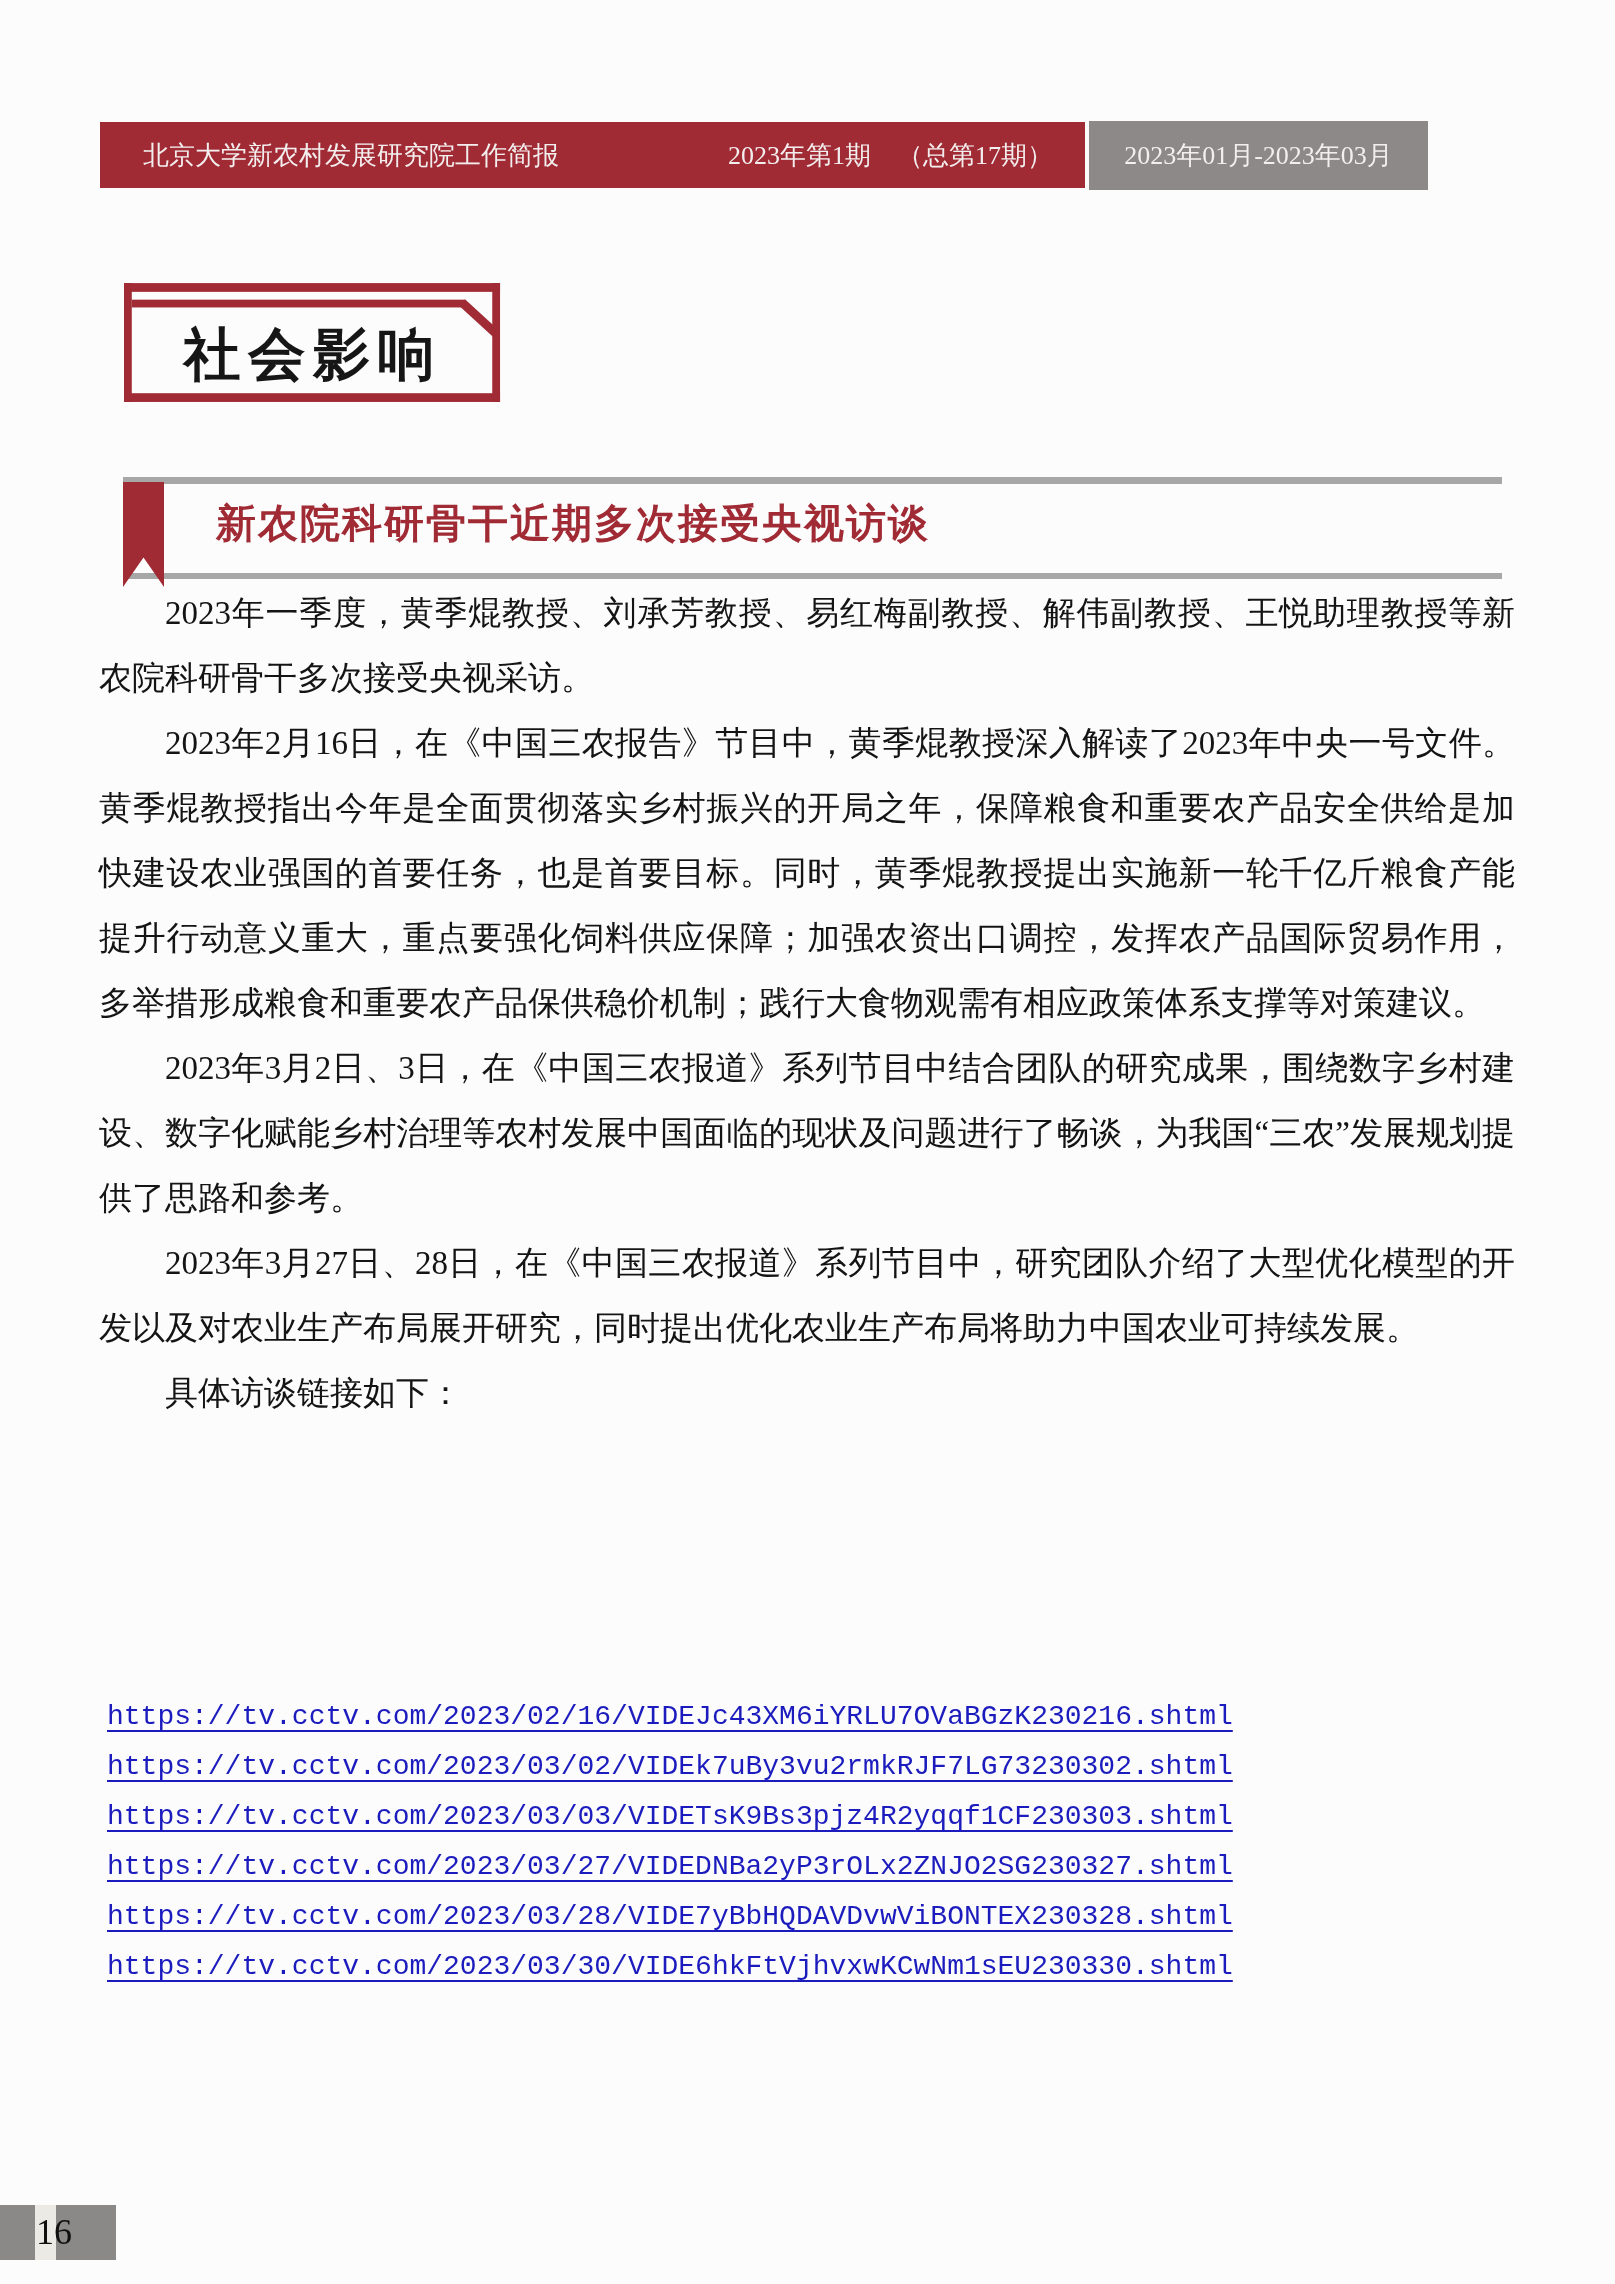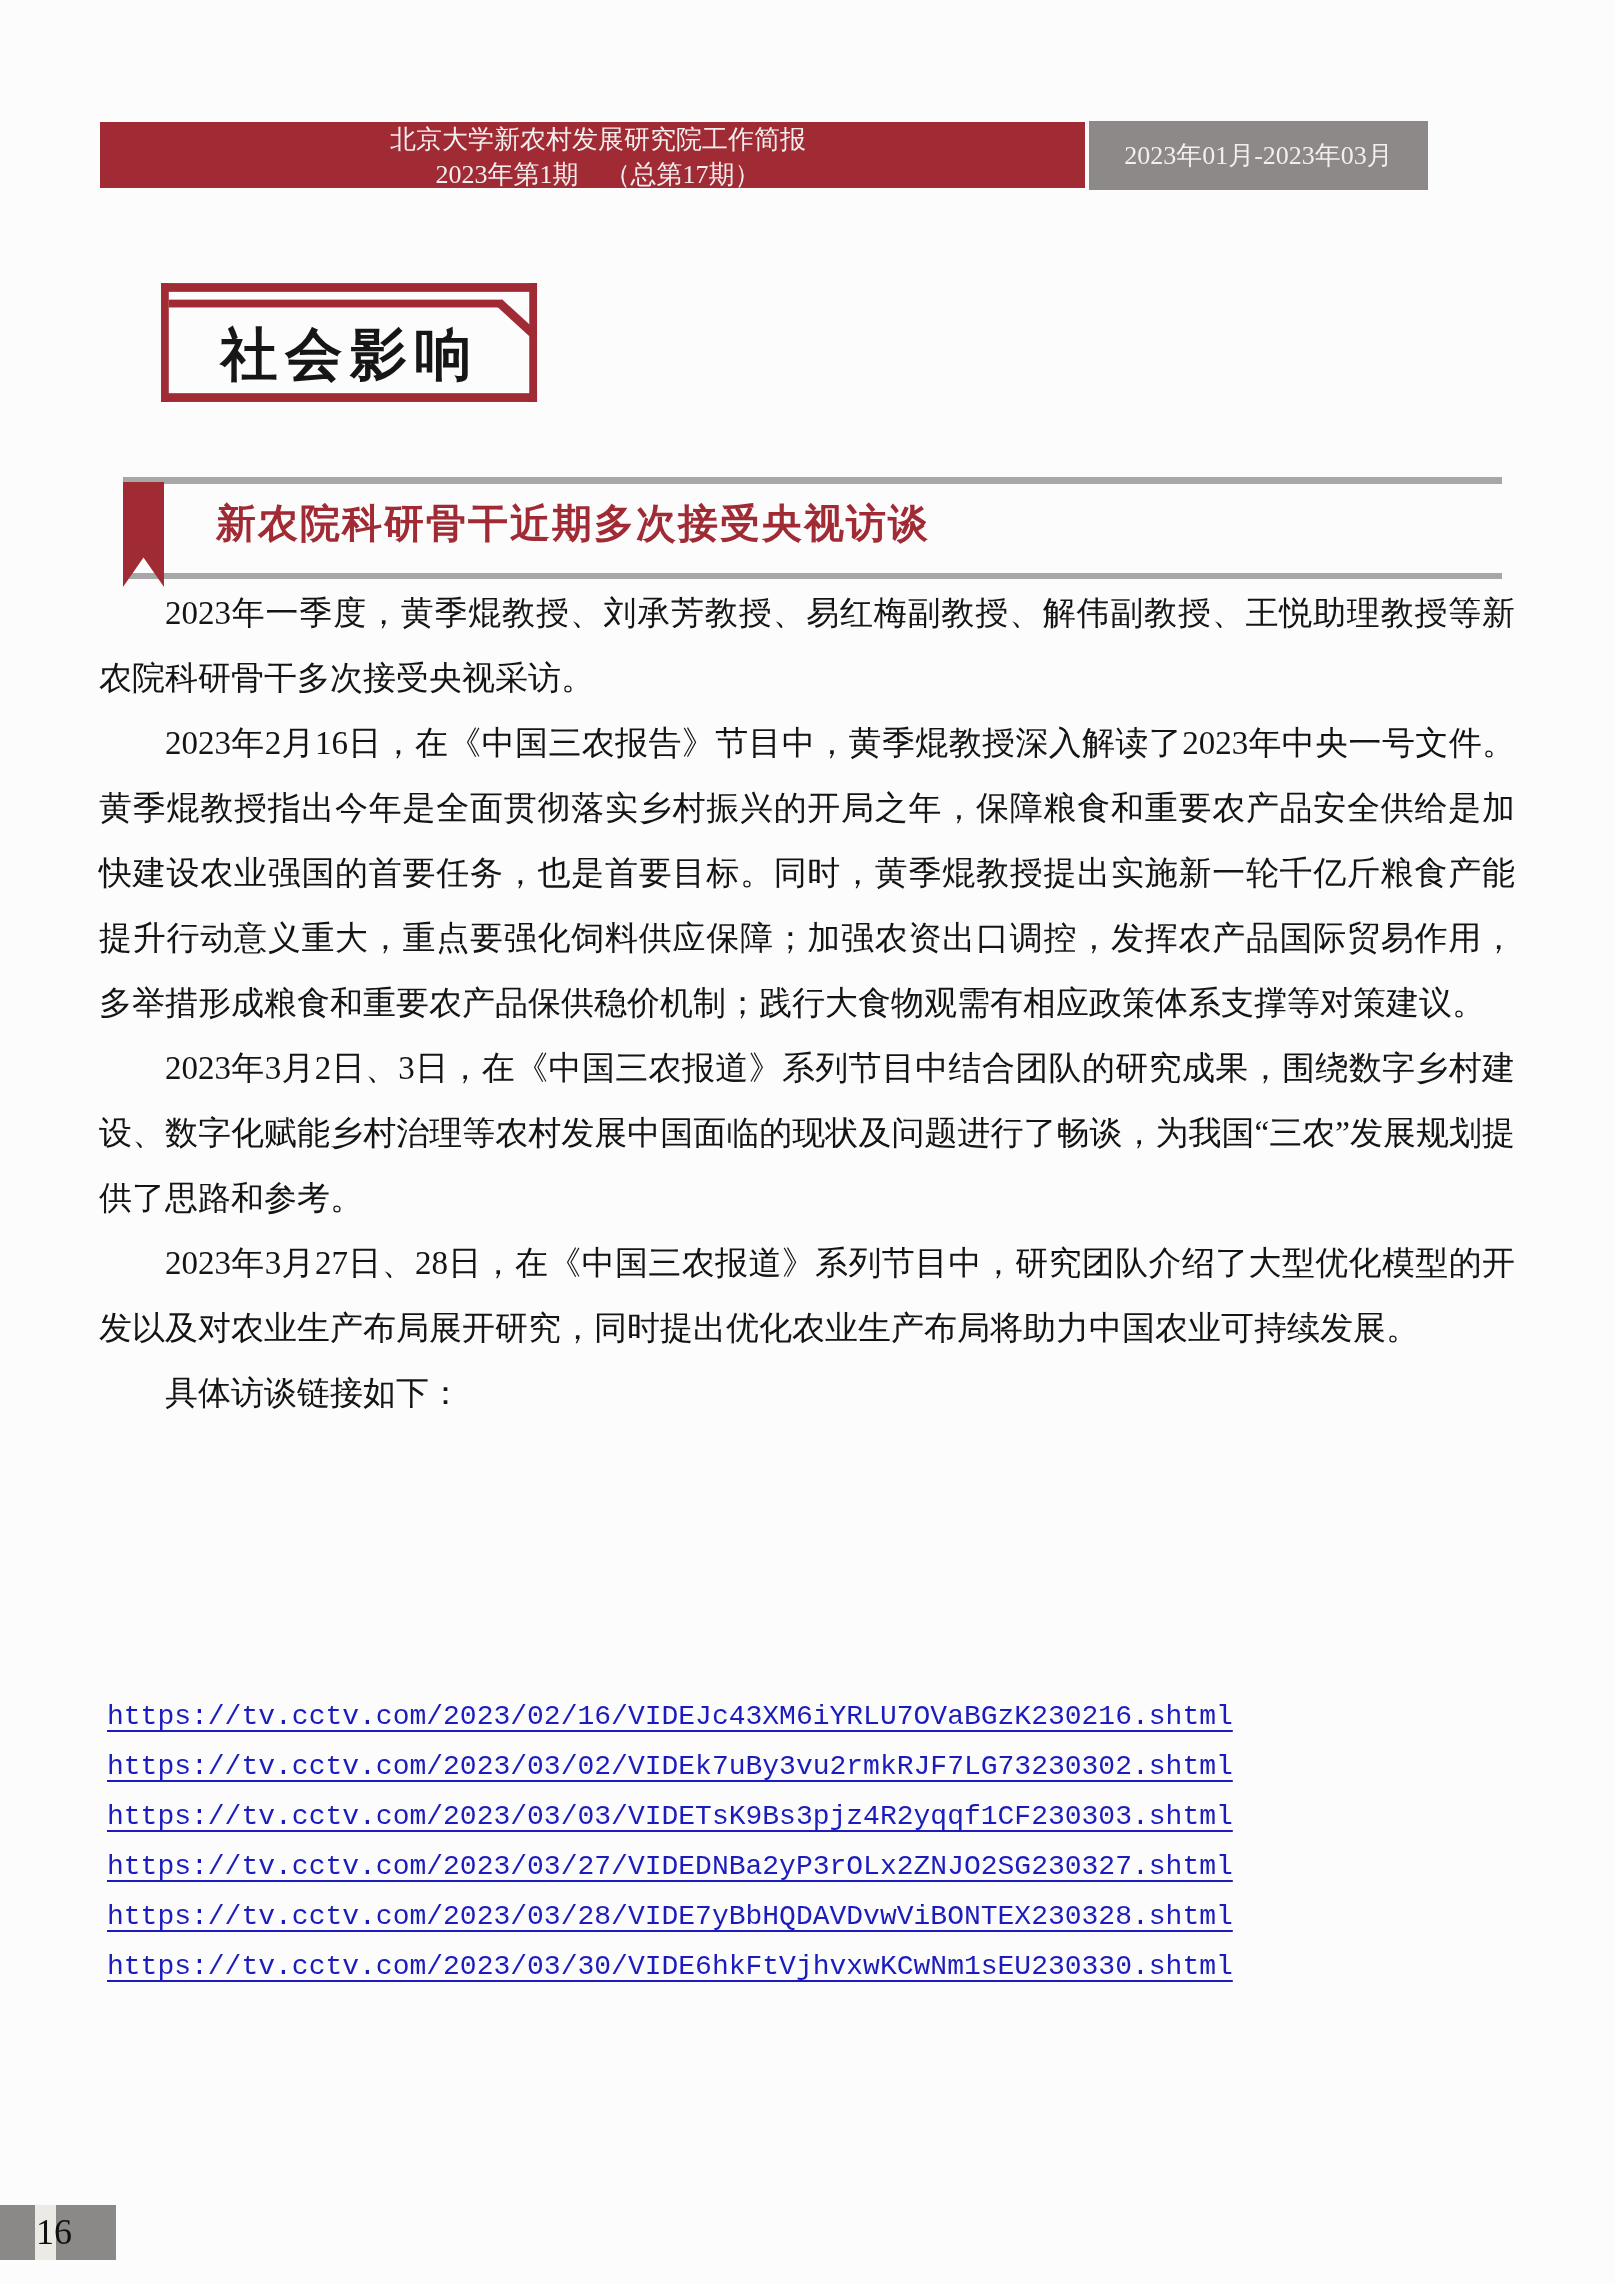--- a/index.html
+++ b/index.html
@@ -13,30 +13,30 @@
   html,body{margin:0;padding:0;background:#ffffff;}
   .page{
     position:relative;width:1616px;height:2284px;background:var(--page-bg);
     font-family:"Liberation Serif","DejaVu Serif",serif;overflow:hidden;
   }
 
   
   .header-red{
     position:absolute;left:100px;top:122px;width:985px;height:66px;
     background:var(--brand-red);display:flex;align-items:center;justify-content:space-between;
-    padding:0 32px 0 43px;box-sizing:border-box;color:#f3eeee;font-size:26px;white-space:nowrap;flex-direction:column;
+    padding:0 32px 0 43px;box-sizing:border-box;color:#f3eeee;font-size:26px;white-space:nowrap;
   }
   .header-gray{
     position:absolute;left:1089px;top:121px;width:339px;height:69px;
     background:var(--header-gray);display:flex;align-items:center;justify-content:center;
     color:#f3efef;font-size:26px;white-space:nowrap;
   }
 
   
-  .banner{position:absolute;left:124px;top:283px;width:378px;height:121px;margin-left:37px;}
+  .banner{position:absolute;left:124px;top:283px;width:378px;height:121px;}
   .banner svg{position:absolute;left:0;top:0;}
   .banner-text{
     position:absolute;left:0;top:11.7px;width:100%;height:100%;
     display:flex;align-items:center;justify-content:center;
     font-family:"Liberation Sans","DejaVu Sans",sans-serif;font-weight:900;
     font-size:57px;letter-spacing:7.8px;color:#161616;
   }
 
   
   .rule-top{position:absolute;left:123px;top:477px;width:1379px;height:6.8px;background:var(--line-gray);}

